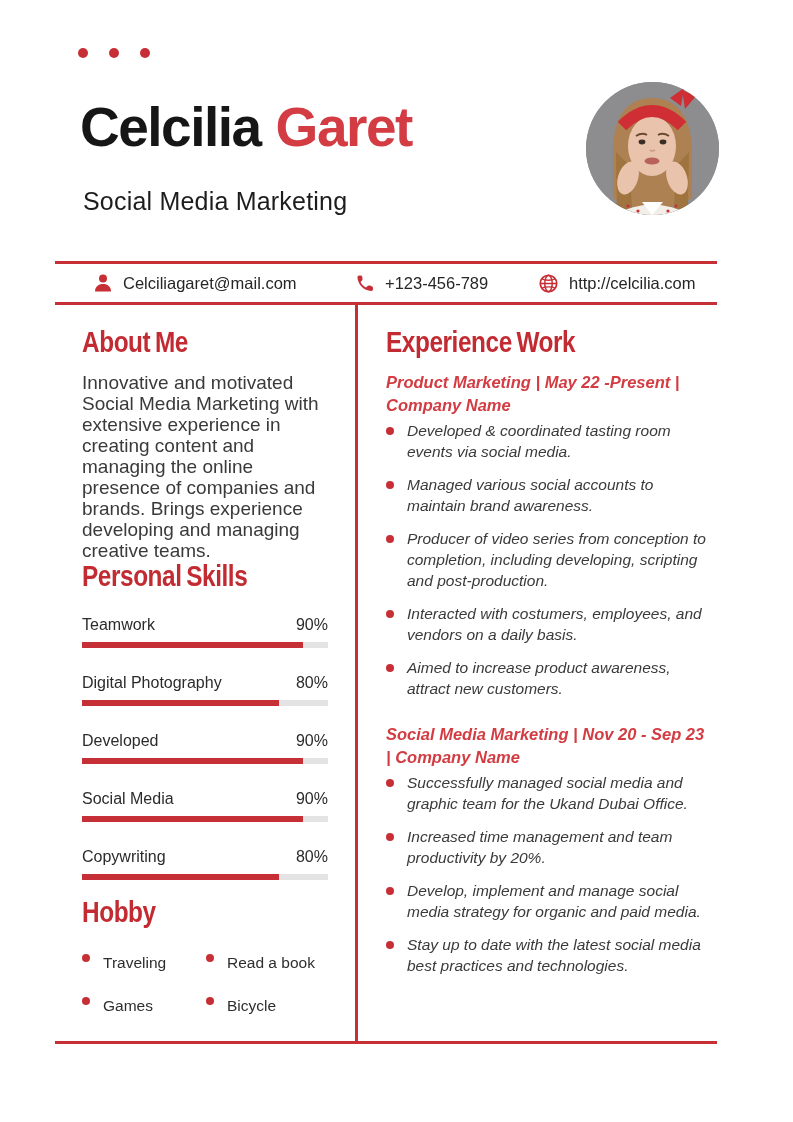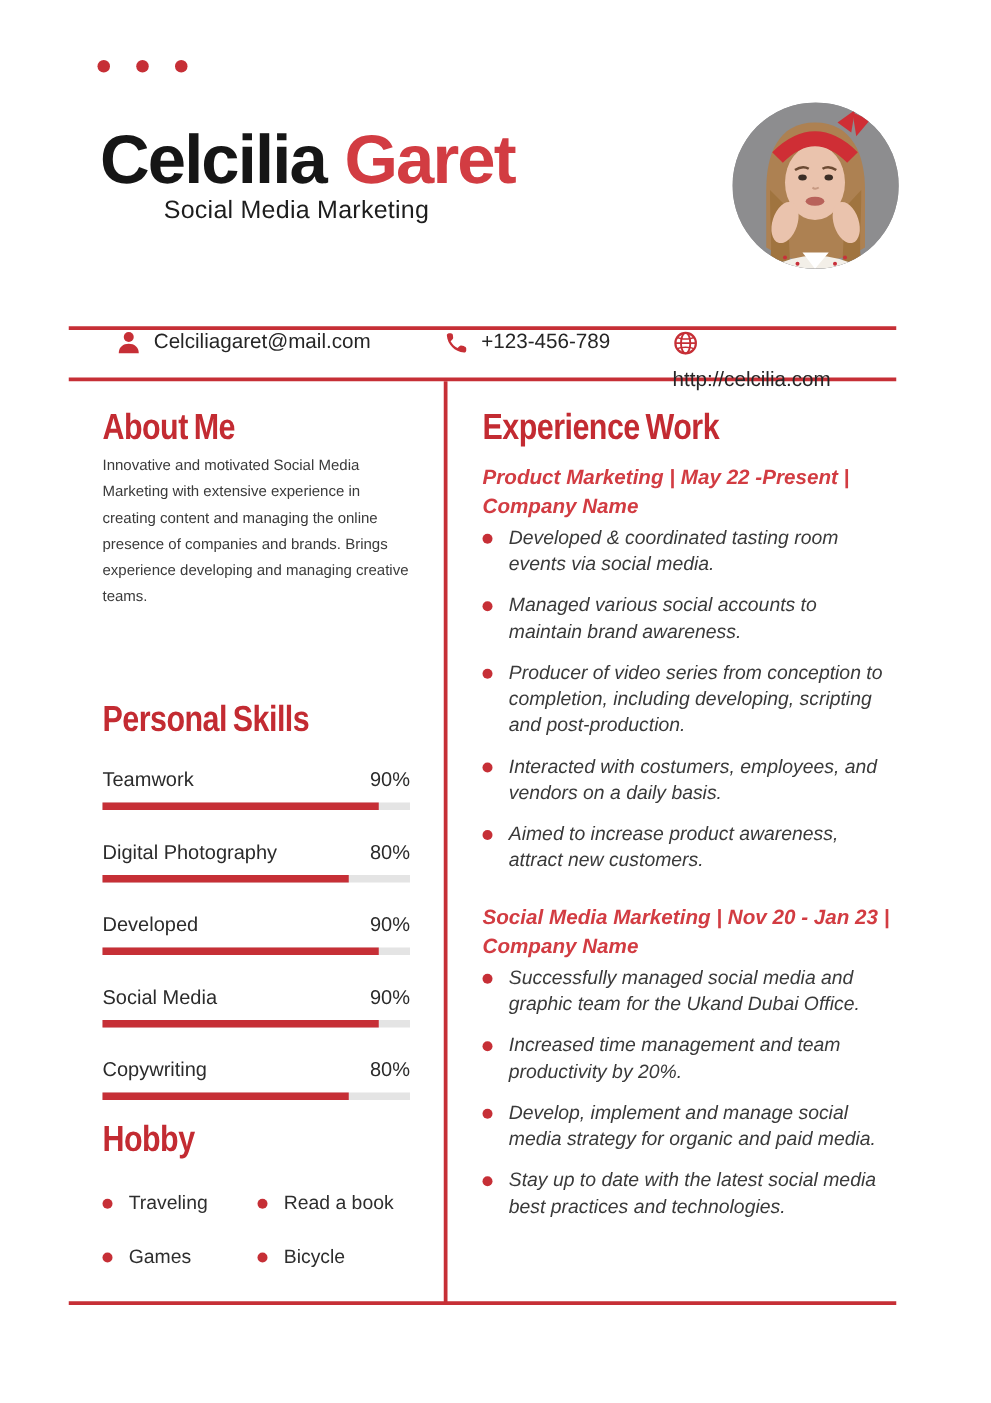--- a/index.html
+++ b/index.html
@@ -10,55 +10,55 @@
   html,body{background:#fff;}
   .page{position:relative;width:793px;height:1100px;background:#fff;overflow:hidden;
          font-family:"Liberation Sans",sans-serif;}
   
   .dots{position:absolute;left:78px;top:48px;display:flex;gap:21px;}
   .dot{width:10px;height:10px;border-radius:50%;background:var(--red);}
   
   .name{position:absolute;left:80px;top:97px;font-size:55px;font-weight:800;
         letter-spacing:-1.5px;color:var(--ink);white-space:nowrap;line-height:1.1;}
   .name .last{color:var(--red-bright);margin-left:15px;}
-  .subtitle{position:absolute;left:83px;top:157px;font-size:20px;font-weight:500;
-        color:#1D1D1D;letter-spacing:.2px;margin-left:48px;}
+  .subtitle{position:absolute;left:83px;top:187px;font-size:25px;font-weight:500;
+        color:#1D1D1D;letter-spacing:.2px;}
   .photo{position:absolute;left:586px;top:82px;width:133px;height:133px;border-radius:50%;
         overflow:hidden;background:var(--photo-bg);}
   .photo svg{display:block;}
   
   .contact-bar{position:absolute;left:55px;top:261px;width:662px;height:44px;
         border-top:3px solid var(--red);border-bottom:3px solid var(--red);}
-  .citem{position:absolute;top:0;height:38px;display:flex;align-items:flex-start;gap:10px;
+  .citem{position:absolute;top:0;height:38px;display:flex;align-items:center;gap:10px;
         font-size:16.5px;color:#262626;cursor:pointer;}
   .citem svg{flex:0 0 auto;}
-  .c-email{left:38px;} .c-phone{left:300px;} .c-web{left:483px;flex-direction:column;}
+  .c-email{left:38px;} .c-phone{left:300px;} .c-web{left:483px;}
   
   .vrule{position:absolute;left:355px;top:305px;width:3px;height:738px;background:var(--red);}
   .hrule{position:absolute;left:55px;top:1041px;width:662px;height:3px;background:var(--red);}
   
   section{position:absolute;}
   .sec-about{left:82px;top:326px;width:246px;}
   .sec-skills{left:82px;top:560px;width:246px;}
   .sec-hobby{left:82px;top:896px;width:260px;}
   .sec-exp{left:386px;top:326px;width:326px;}
   h2{font-size:29px;font-weight:800;color:var(--red-head);line-height:32px;}
   .cond{display:inline-block;transform:scaleX(.84);transform-origin:0 50%;
         letter-spacing:-.5px;word-spacing:-2px;white-space:nowrap;}
-  .sec-about p{margin-top:4px;font-size:12px;line-height:21px;color:var(--body);}
+  .sec-about p{margin-top:14px;font-size:19px;line-height:21px;color:var(--body);}
   
   .skill-list{margin-top:24px;}
   .skill{margin-bottom:26px;}
   .skill .row{display:flex;justify-content:space-between;align-items:baseline;
         font-size:16px;color:#2B2B2B;line-height:18px;}
   .skill .track{margin-top:8px;height:6px;background:var(--track);}
   .skill .fill{height:6px;background:var(--red);}
   
   .hobby-grid{margin-top:26px;display:grid;grid-template-columns:124px 1fr;row-gap:25px;}
-  .hobby-item{display:flex;align-items:center;gap:13px;font-size:15.5px;color:#2E2E2E;}
+  .hobby-item{display:flex;align-items:flex-start;gap:13px;font-size:15.5px;color:#2E2E2E;}
   .bullet-dot{flex:0 0 auto;width:8px;height:8px;border-radius:50%;background:var(--red);}
   
   .job-sub{margin-top:13px;font-size:16.5px;line-height:23px;font-style:italic;
         font-weight:600;color:var(--red-bright);}
   .job-bullets{margin-top:3px;font-style:italic;}
   .jbullet{display:flex;gap:13px;margin-bottom:12px;}
   .jbullet .bullet-dot{margin-top:7px;}
   .jbullet .txt{font-size:15.5px;line-height:21px;color:var(--body);}
   .job + .job{margin-top:24px;}
 </style>
@@ -233,21 +233,21 @@
               <span class="bullet-dot"></span>
               <div class="txt">Interacted with costumers, employees, and vendors on a daily basis.</div>
             </div>
             <div class="jbullet">
               <span class="bullet-dot"></span>
               <div class="txt">Aimed to increase product awareness, attract new customers.</div>
             </div>
           </div>
         </div>
         <div class="job">
-          <div class="job-sub">Social Media Marketing | Nov 20 - Jan 23 | Company Name</div>
+          <div class="job-sub">Social Media Marketing | Nov 20 - Sep 23 | Company Name</div>
           <div class="job-bullets">
             <div class="jbullet">
               <span class="bullet-dot"></span>
               <div class="txt">Successfully managed social media and graphic team for the Ukand Dubai Office.</div>
             </div>
             <div class="jbullet">
               <span class="bullet-dot"></span>
               <div class="txt">Increased time management and team productivity by 20%.</div>
             </div>
             <div class="jbullet">

